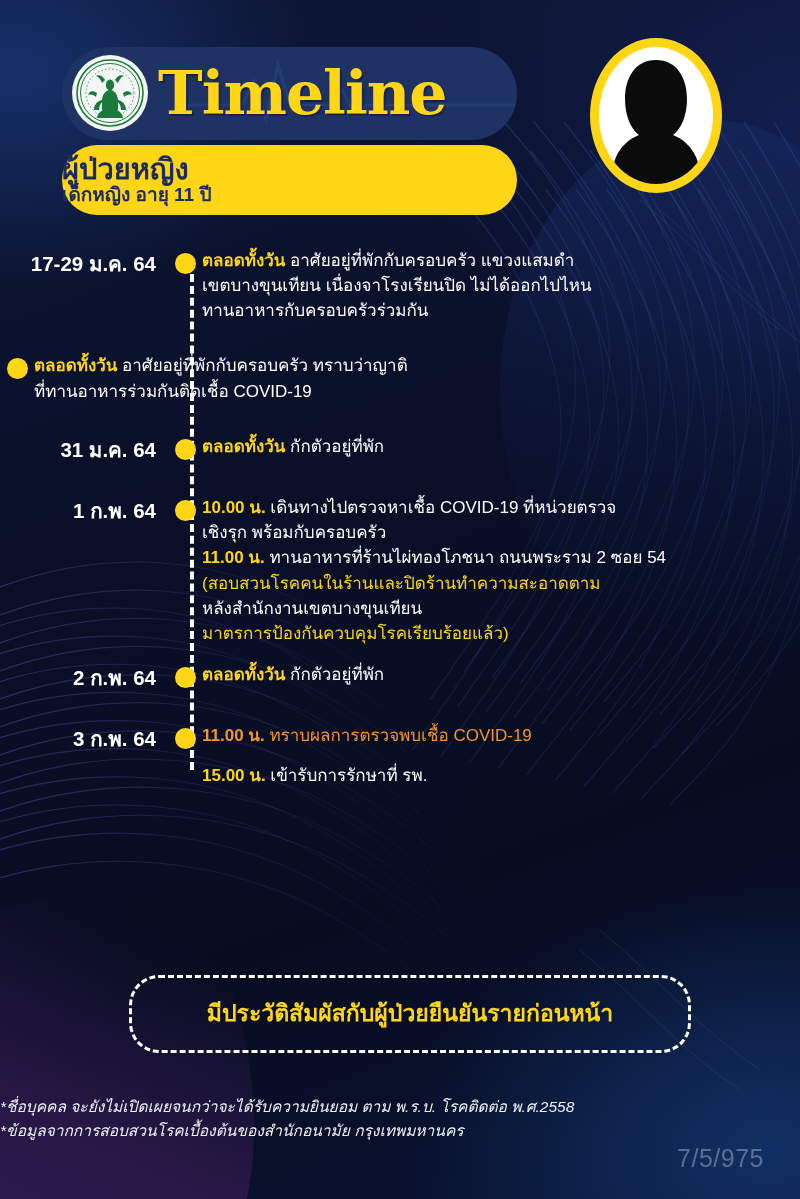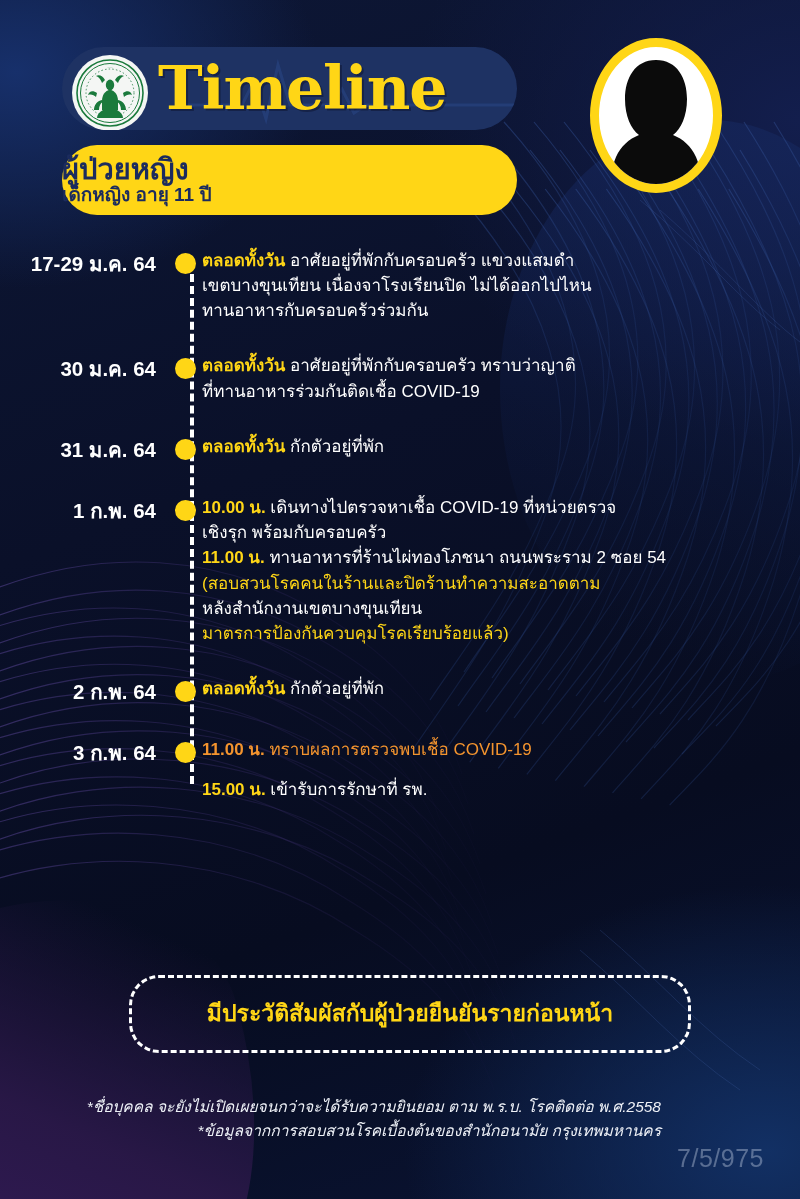--- a/index.html
+++ b/index.html
@@ -51,21 +51,21 @@
   
   #header {
     position: absolute;
     top: 0; left: 0;
     width: 800px; height: 232px;
   }
 
   #title-pill {
     position: absolute;
     left: 62px; top: 47px;
-    width: 455px; height: 83px;
+    width: 455px; height: 93px;
     background: #1e3263;
     border-radius: 46px;
     overflow: hidden;
   }
   #title-pill .ecg { position: absolute; inset: 0; opacity: .55; }
 
   #bma-seal {
     position: absolute;
     left: 10px; top: 8px;
     width: 76px; height: 76px;
@@ -223,21 +223,21 @@
     color: #ffd616;
     line-height: 1.2;
     text-align: center;
   }
 
   
   #footer {
     position: absolute;
     left: 0; top: 1095px;
     width: 661px;
-    text-align: right;
+    text-align: left;
   }
   .foot-line {
     font-size: 15.5px;
     font-style: italic;
     color: #eef1f7;
     line-height: 1.55;
     font-weight: 400;
   }
 
   #watermark {
@@ -369,39 +369,38 @@
         <div class="tl-dot-col">
           <div class="tl-dot"></div>
         </div>
         <div class="tl-body">
           <p><span class="t-hl">ตลอดทั้งวัน </span><span class="t-plain">อาศัยอยู่ที่พักกับครอบครัว แขวงแสมดำ</span></p>
           <p><span class="t-plain">เขตบางขุนเทียน เนื่องจาโรงเรียนปิด ไม่ได้ออกไปไหน</span></p>
           <p><span class="t-plain">ทานอาหารกับครอบครัวร่วมกัน</span></p>
         </div>
       </div>
       <div class="tl-row" style="margin-bottom: 30px;">
-        <div class="tl-date">30 ม.ค. 64</div>
         <div class="tl-dot-col">
           <div class="tl-dot"></div>
         </div>
         <div class="tl-body">
           <p><span class="t-hl">ตลอดทั้งวัน </span><span class="t-plain">อาศัยอยู่ที่พักกับครอบครัว ทราบว่าญาติ</span></p>
           <p><span class="t-plain">ที่ทานอาหารร่วมกันติดเชื้อ COVID-19</span></p>
         </div>
       </div>
       <div class="tl-row" style="margin-bottom: 30px;">
         <div class="tl-date">31 ม.ค. 64</div>
         <div class="tl-dot-col">
           <div class="tl-dot"></div>
         </div>
         <div class="tl-body">
           <p><span class="t-hl">ตลอดทั้งวัน </span><span class="t-plain">กักตัวอยู่ที่พัก</span></p>
         </div>
       </div>
-      <div class="tl-row" style="margin-bottom: 30px;">
+      <div class="tl-row" style="margin-bottom: 16px;">
         <div class="tl-date">1 ก.พ. 64</div>
         <div class="tl-dot-col">
           <div class="tl-dot"></div>
         </div>
         <div class="tl-body">
           <p><span class="t-hl">10.00 น. </span><span class="t-plain">เดินทางไปตรวจหาเชื้อ COVID-19 ที่หน่วยตรวจ</span></p>
           <p><span class="t-plain">เชิงรุก พร้อมกับครอบครัว</span></p>
           <p><span class="t-hl">11.00 น. </span><span class="t-plain">ทานอาหารที่ร้านไผ่ทองโภชนา ถนนพระราม 2 ซอย 54</span></p>
           <p><span class="t-yellow">(สอบสวนโรคคนในร้านและปิดร้านทำความสะอาดตาม</span></p>
           <p><span class="t-plain">หลังสำนักงานเขตบางขุนเทียน</span></p>

